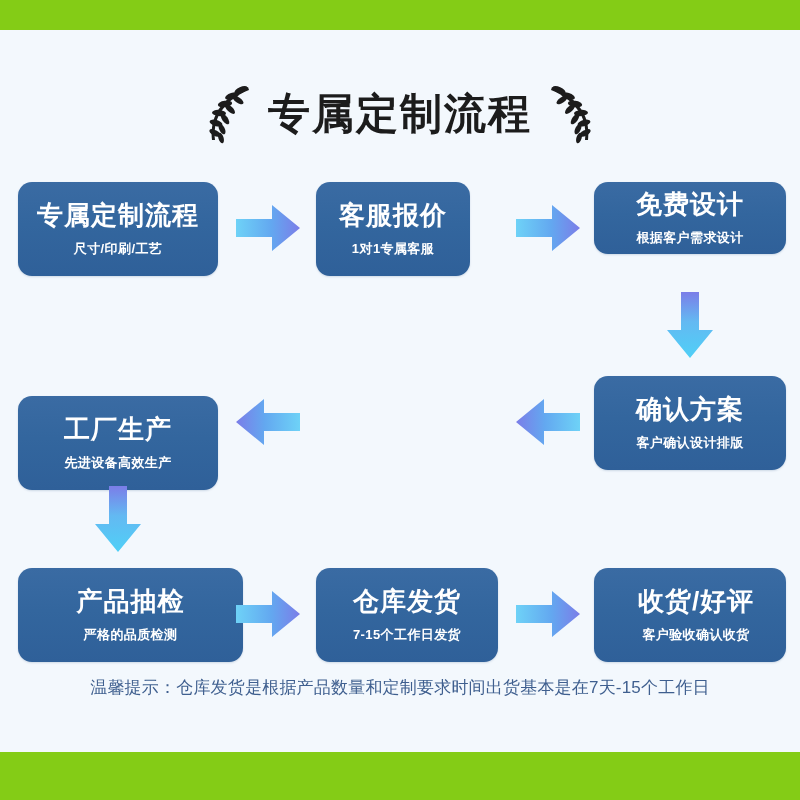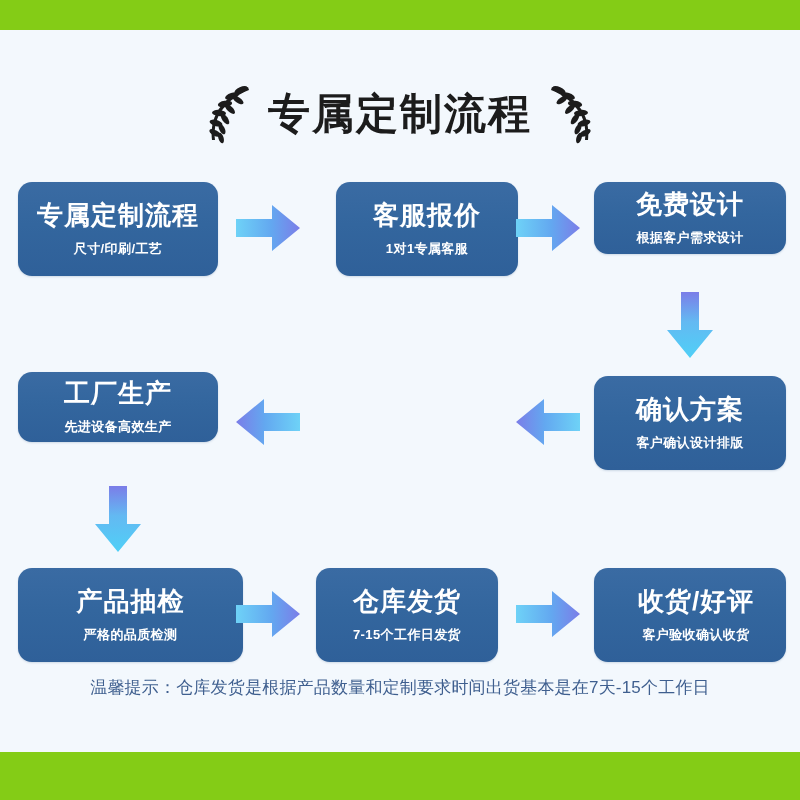--- a/index.html
+++ b/index.html
@@ -80,26 +80,26 @@
     margin-top: 12px;
     font-size: 13px;
     font-weight: bold;
     line-height: 1.15;
     letter-spacing: 0.4px;
     white-space: nowrap;
   }
 
   
   #node-1 { left: 18px;  top: 182px; width: 200px; height: 94px; }
-  #node-2 { left: 336px; top: 182px; width: 182px; height: 94px; }
+  #node-2 { left: 316px; top: 182px; width: 154px; height: 94px; }
   #node-3 { left: 594px; top: 182px; width: 192px; height: 72px; }
   
   #node-4 { left: 594px; top: 376px; width: 192px; height: 94px; }
   #node-5 { left: 316px; top: 376px; width: 182px; height: 94px; }
-  #node-6 { left: 18px;  top: 372px; width: 200px; height: 70px; text-align: center; }
+  #node-6 { left: 18px;  top: 396px; width: 200px; height: 94px; text-align: center; }
   
   #node-7 { left: 18px;  top: 568px; width: 225px; height: 94px; }
   #node-8 { left: 316px; top: 568px; width: 182px; height: 94px; }
   #node-9 { left: 594px; top: 568px; width: 192px; height: 94px; padding-left: 20px; }
 
   
   .arrow { position: absolute; }
   .arrow svg { display: block; width: 100%; height: 100%; }
 
   #arrow-1 { left: 236px; top: 203px; width: 64px; height: 50px; }

